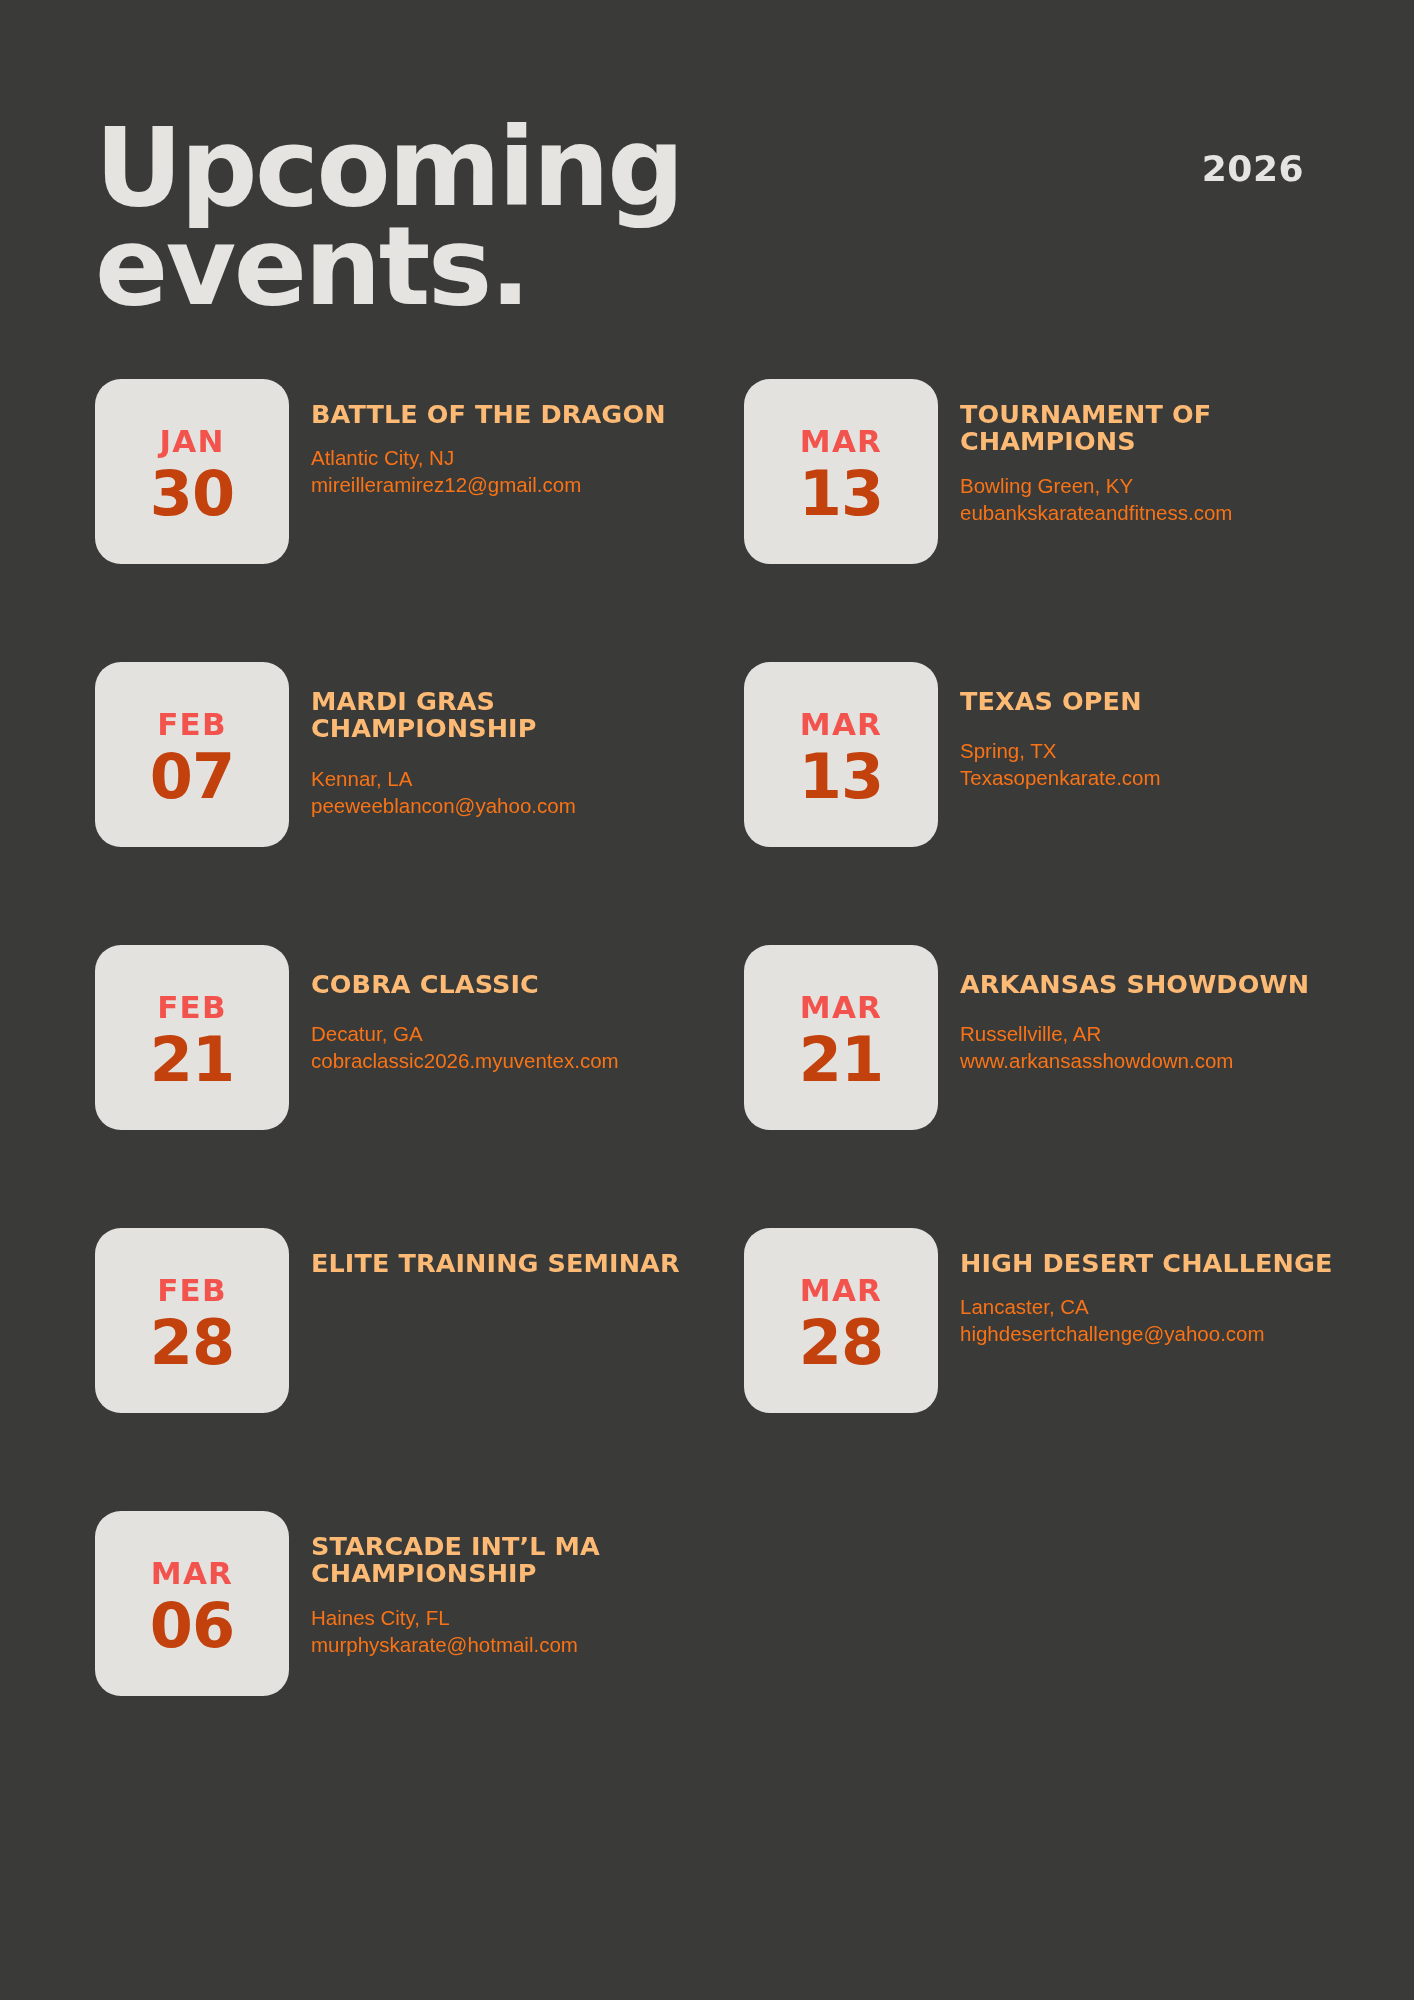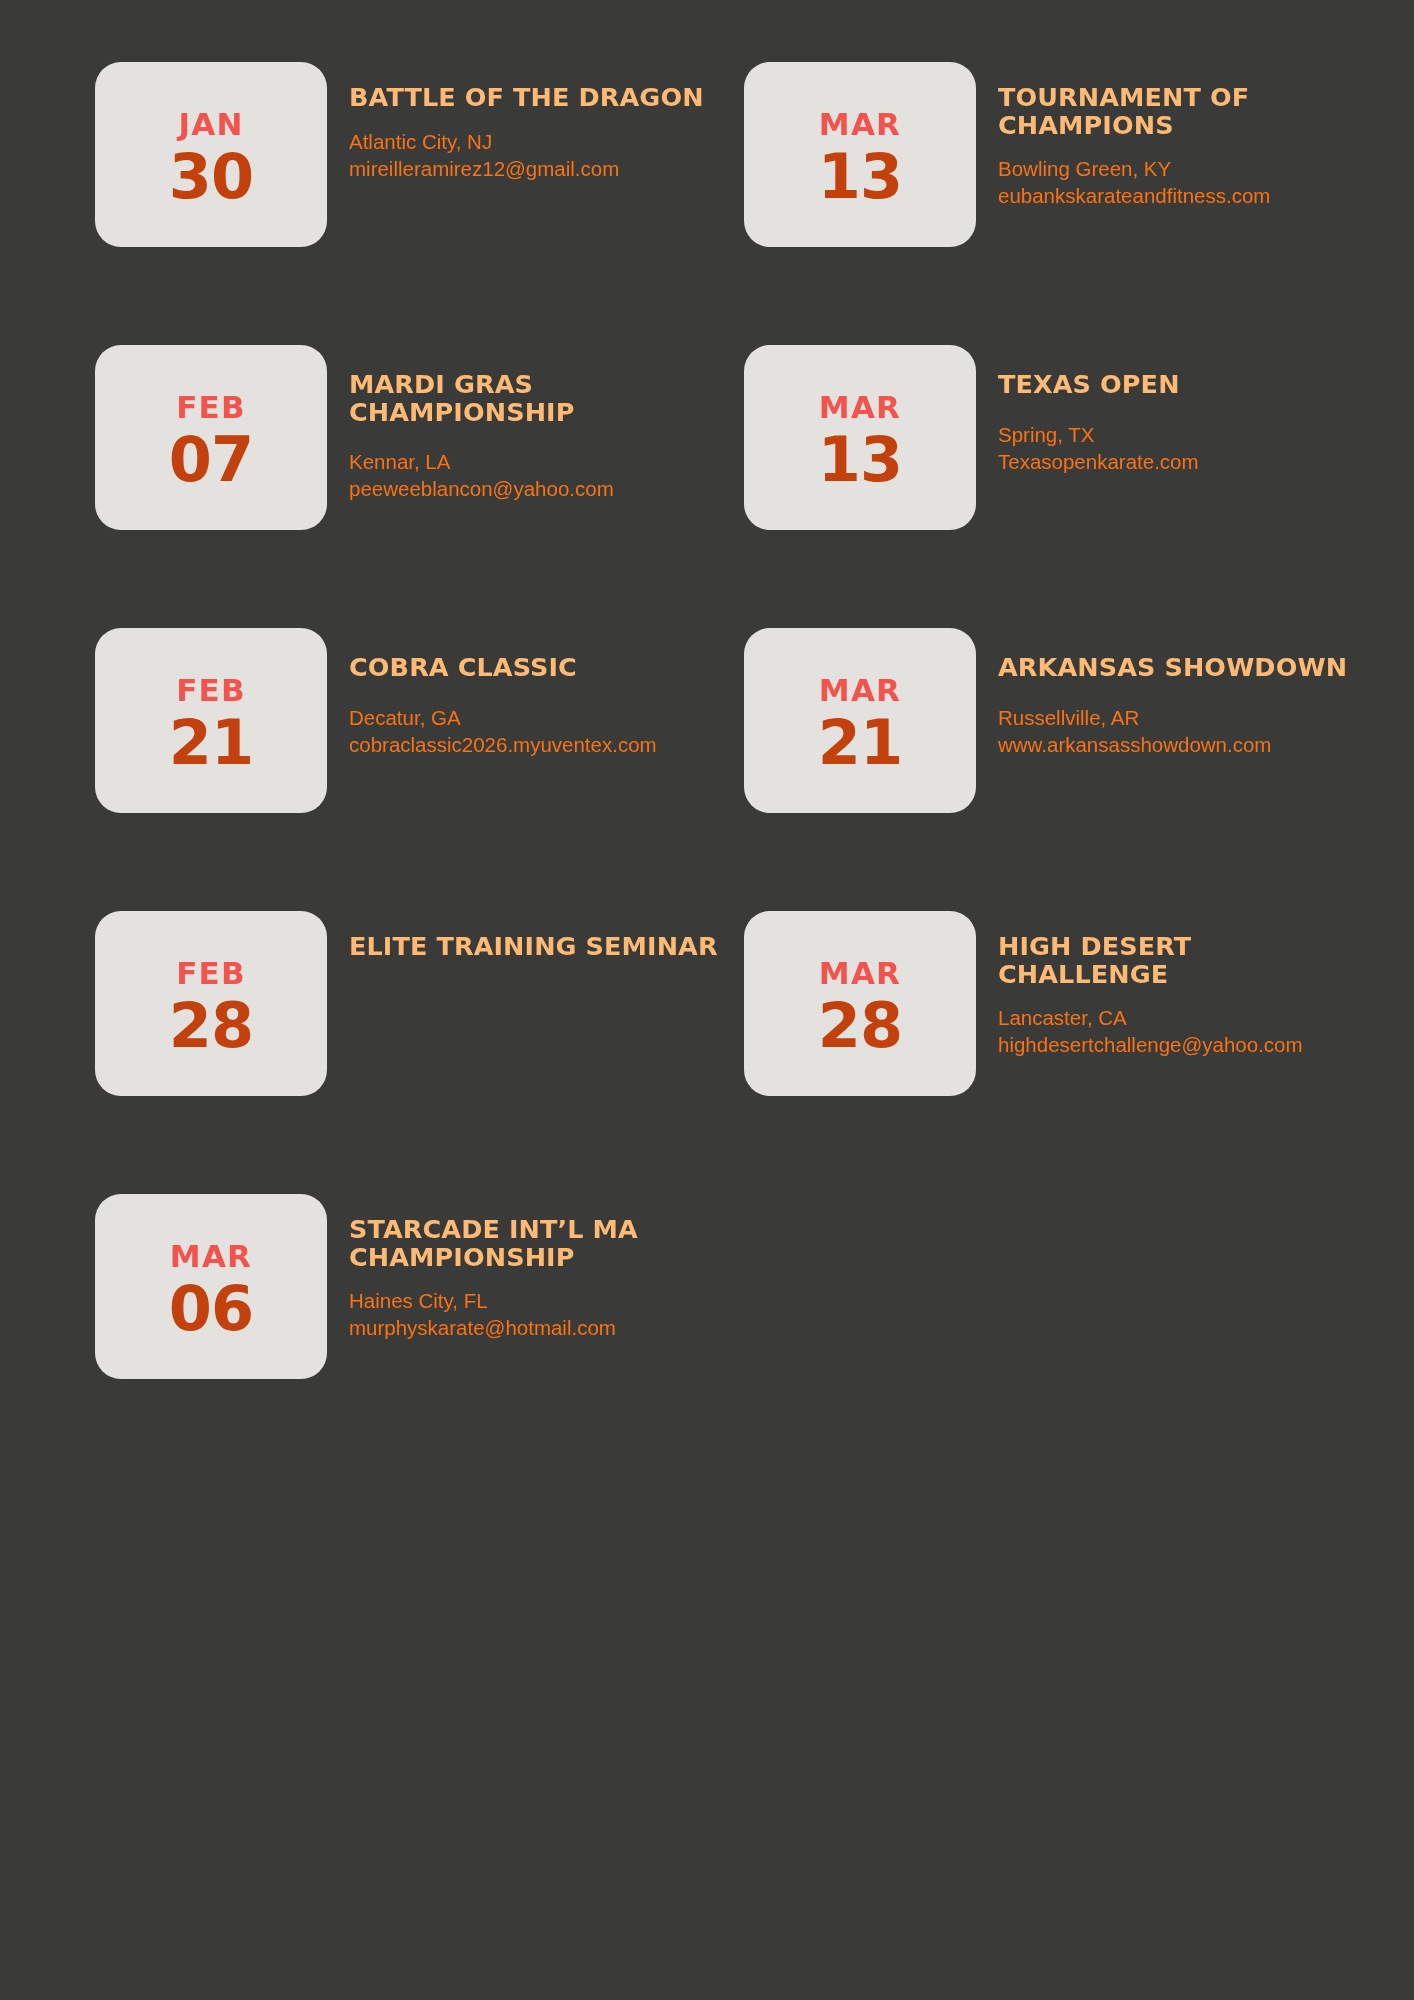--- a/index.html
+++ b/index.html
@@ -62,21 +62,21 @@
   }
 
   .event {
     display: flex;
     align-items: flex-start;
     gap: 22px;
   }
 
   .date-box {
     flex: 0 0 auto;
-    width: 232px;
+    width: 194px;
     height: 185px;
     background: #e4e2df;
     border-radius: 26px;
     display: flex;
     flex-direction: column;
     align-items: center;
     justify-content: center;
     padding-top: 6px;
   }
 
@@ -125,20 +125,27 @@
 
   
   .event.tight .event-info { padding-top: 26px; }
   .event.tight .event-meta { margin-top: 22px; }
 </style>
 </head>
 <body>
 
 <div class="poster">
 
+  <div class="header">
+    <h1 class="title">
+      <span class="line1">Upcoming</span>
+      <span class="line2">events.</span>
+    </h1>
+    <div class="year">2026</div>
+  </div>
 
   <div class="events">
 
     <div class="event">
       <div class="date-box">
         <span class="date-month">JAN</span>
         <span class="date-day">30</span>
       </div>
       <div class="event-info">
         <div class="event-name">BATTLE OF THE DRAGON</div>

